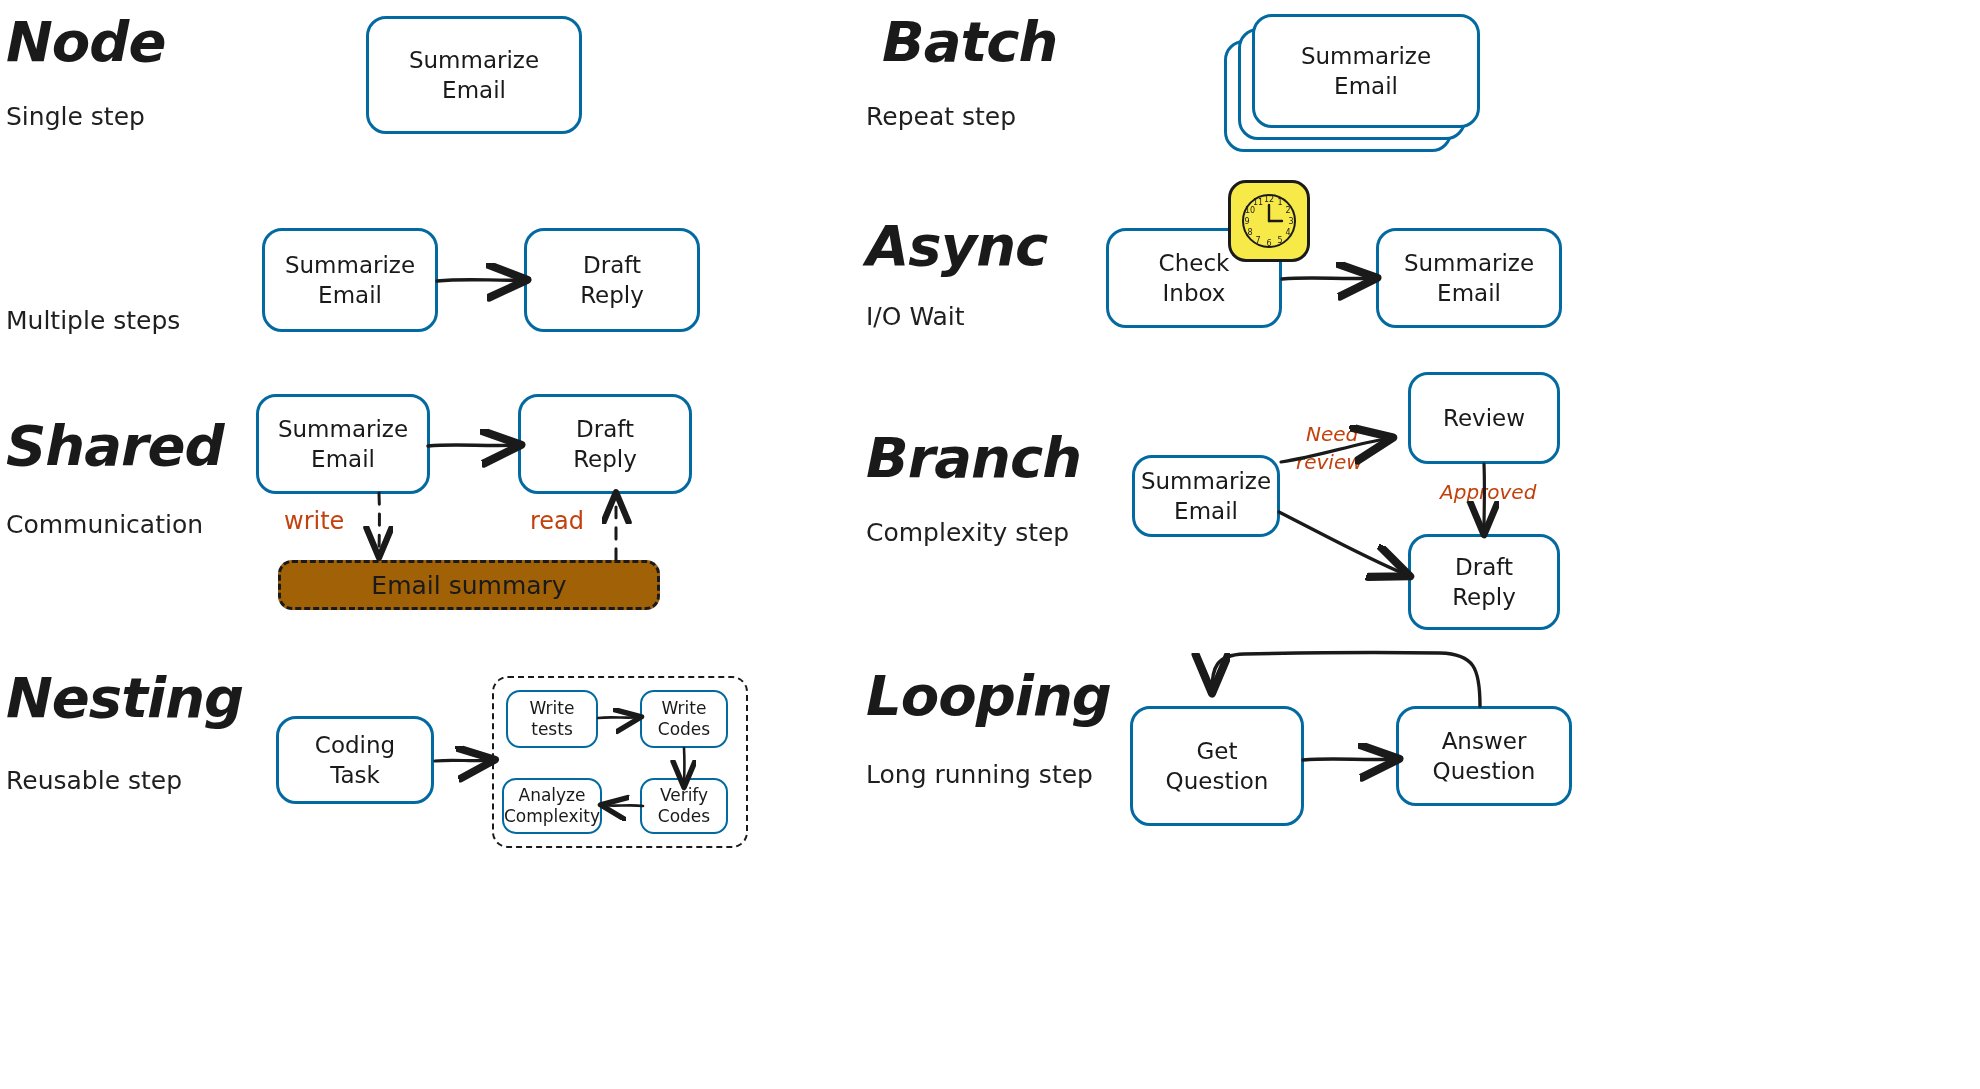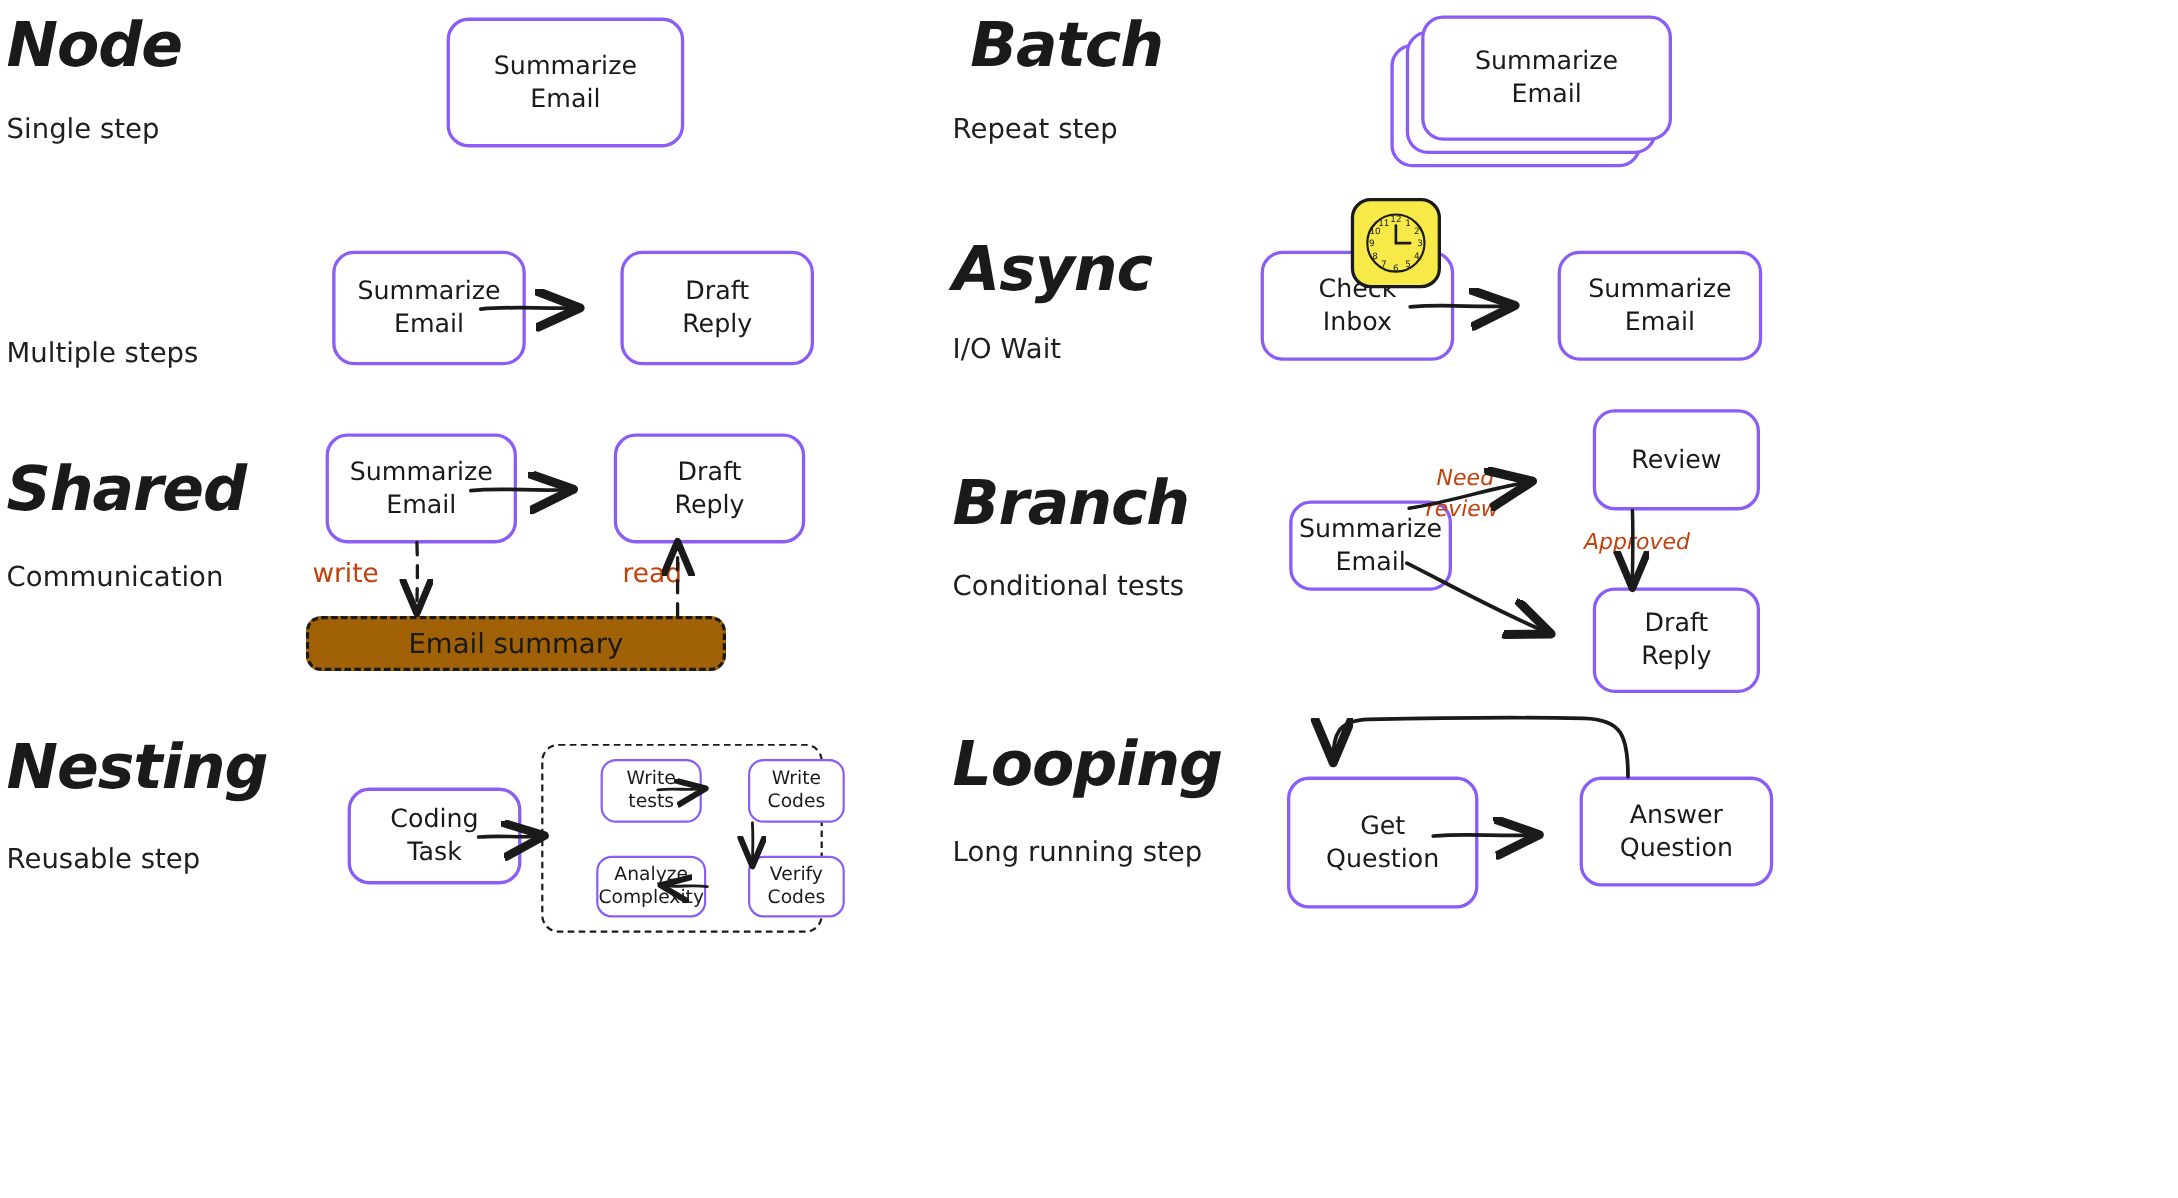--- a/index.html
+++ b/index.html
@@ -31,34 +31,33 @@
     font-size:25px;
     color:#1f1f1f;
     white-space:nowrap;
     line-height:1;
   }
 
   
   .node{
     position:absolute;
     box-sizing:border-box;
-    border:3px solid #8b5cf6;
+    border:3px solid #0369a1;
     border-radius:20px;
     background:#fff;
     display:flex;
     align-items:center;
     justify-content:center;
     text-align:center;
     font-family:"DejaVu Sans", sans-serif;
     font-size:23px;
     line-height:1.32;
     color:#1a1a1a;
     padding:16px 6px;
     white-space:pre-line;
-    margin-left:40px;
   }
   .node.small{
     font-size:17px;
     border-width:2.5px;
     border-radius:14px;
     line-height:1.25;
   }
   .node.stacked-back{
     background:#fff;
     z-index:1;
@@ -240,25 +239,25 @@
     </svg>
   </div>
 
   <div class="pattern-title" style="left:6px;top:418px;">Shared</div>
   <div class="pattern-sub" style="left:6px;top:512px;">Communication</div>
   <div class="node" style="left:256px;top:394px;width:174px;height:100px;">Summarize
 Email</div>
   <div class="node" style="left:518px;top:394px;width:174px;height:100px;">Draft
 Reply</div>
   <div class="edge-label" style="left:284px;top:508px;">write</div>
-  <div class="edge-label" style="left:530px;top:508px;margin-left:36px;">read</div>
+  <div class="edge-label" style="left:530px;top:508px;">read</div>
   <div class="store" style="left:278px;top:560px;width:382px;height:50px;">Email summary</div>
 
   <div class="pattern-title" style="left:866px;top:430px;">Branch</div>
-  <div class="pattern-sub" style="left:866px;top:520px;">Conditional tests</div>
+  <div class="pattern-sub" style="left:866px;top:520px;">Complexity step</div>
   <div class="node" style="left:1132px;top:455px;width:148px;height:82px;">Summarize
 Email</div>
   <div class="node" style="left:1408px;top:372px;width:152px;height:92px;">Review</div>
   <div class="node" style="left:1408px;top:534px;width:152px;height:96px;">Draft
 Reply</div>
   <div class="edge-label italic sm" style="left:1306px;top:423px;">Need</div>
   <div class="edge-label italic sm" style="left:1296px;top:451px;">review</div>
   <div class="edge-label italic sm" style="left:1440px;top:481px;">Approved</div>
 
   <div class="pattern-title" style="left:6px;top:670px;">Nesting</div>

